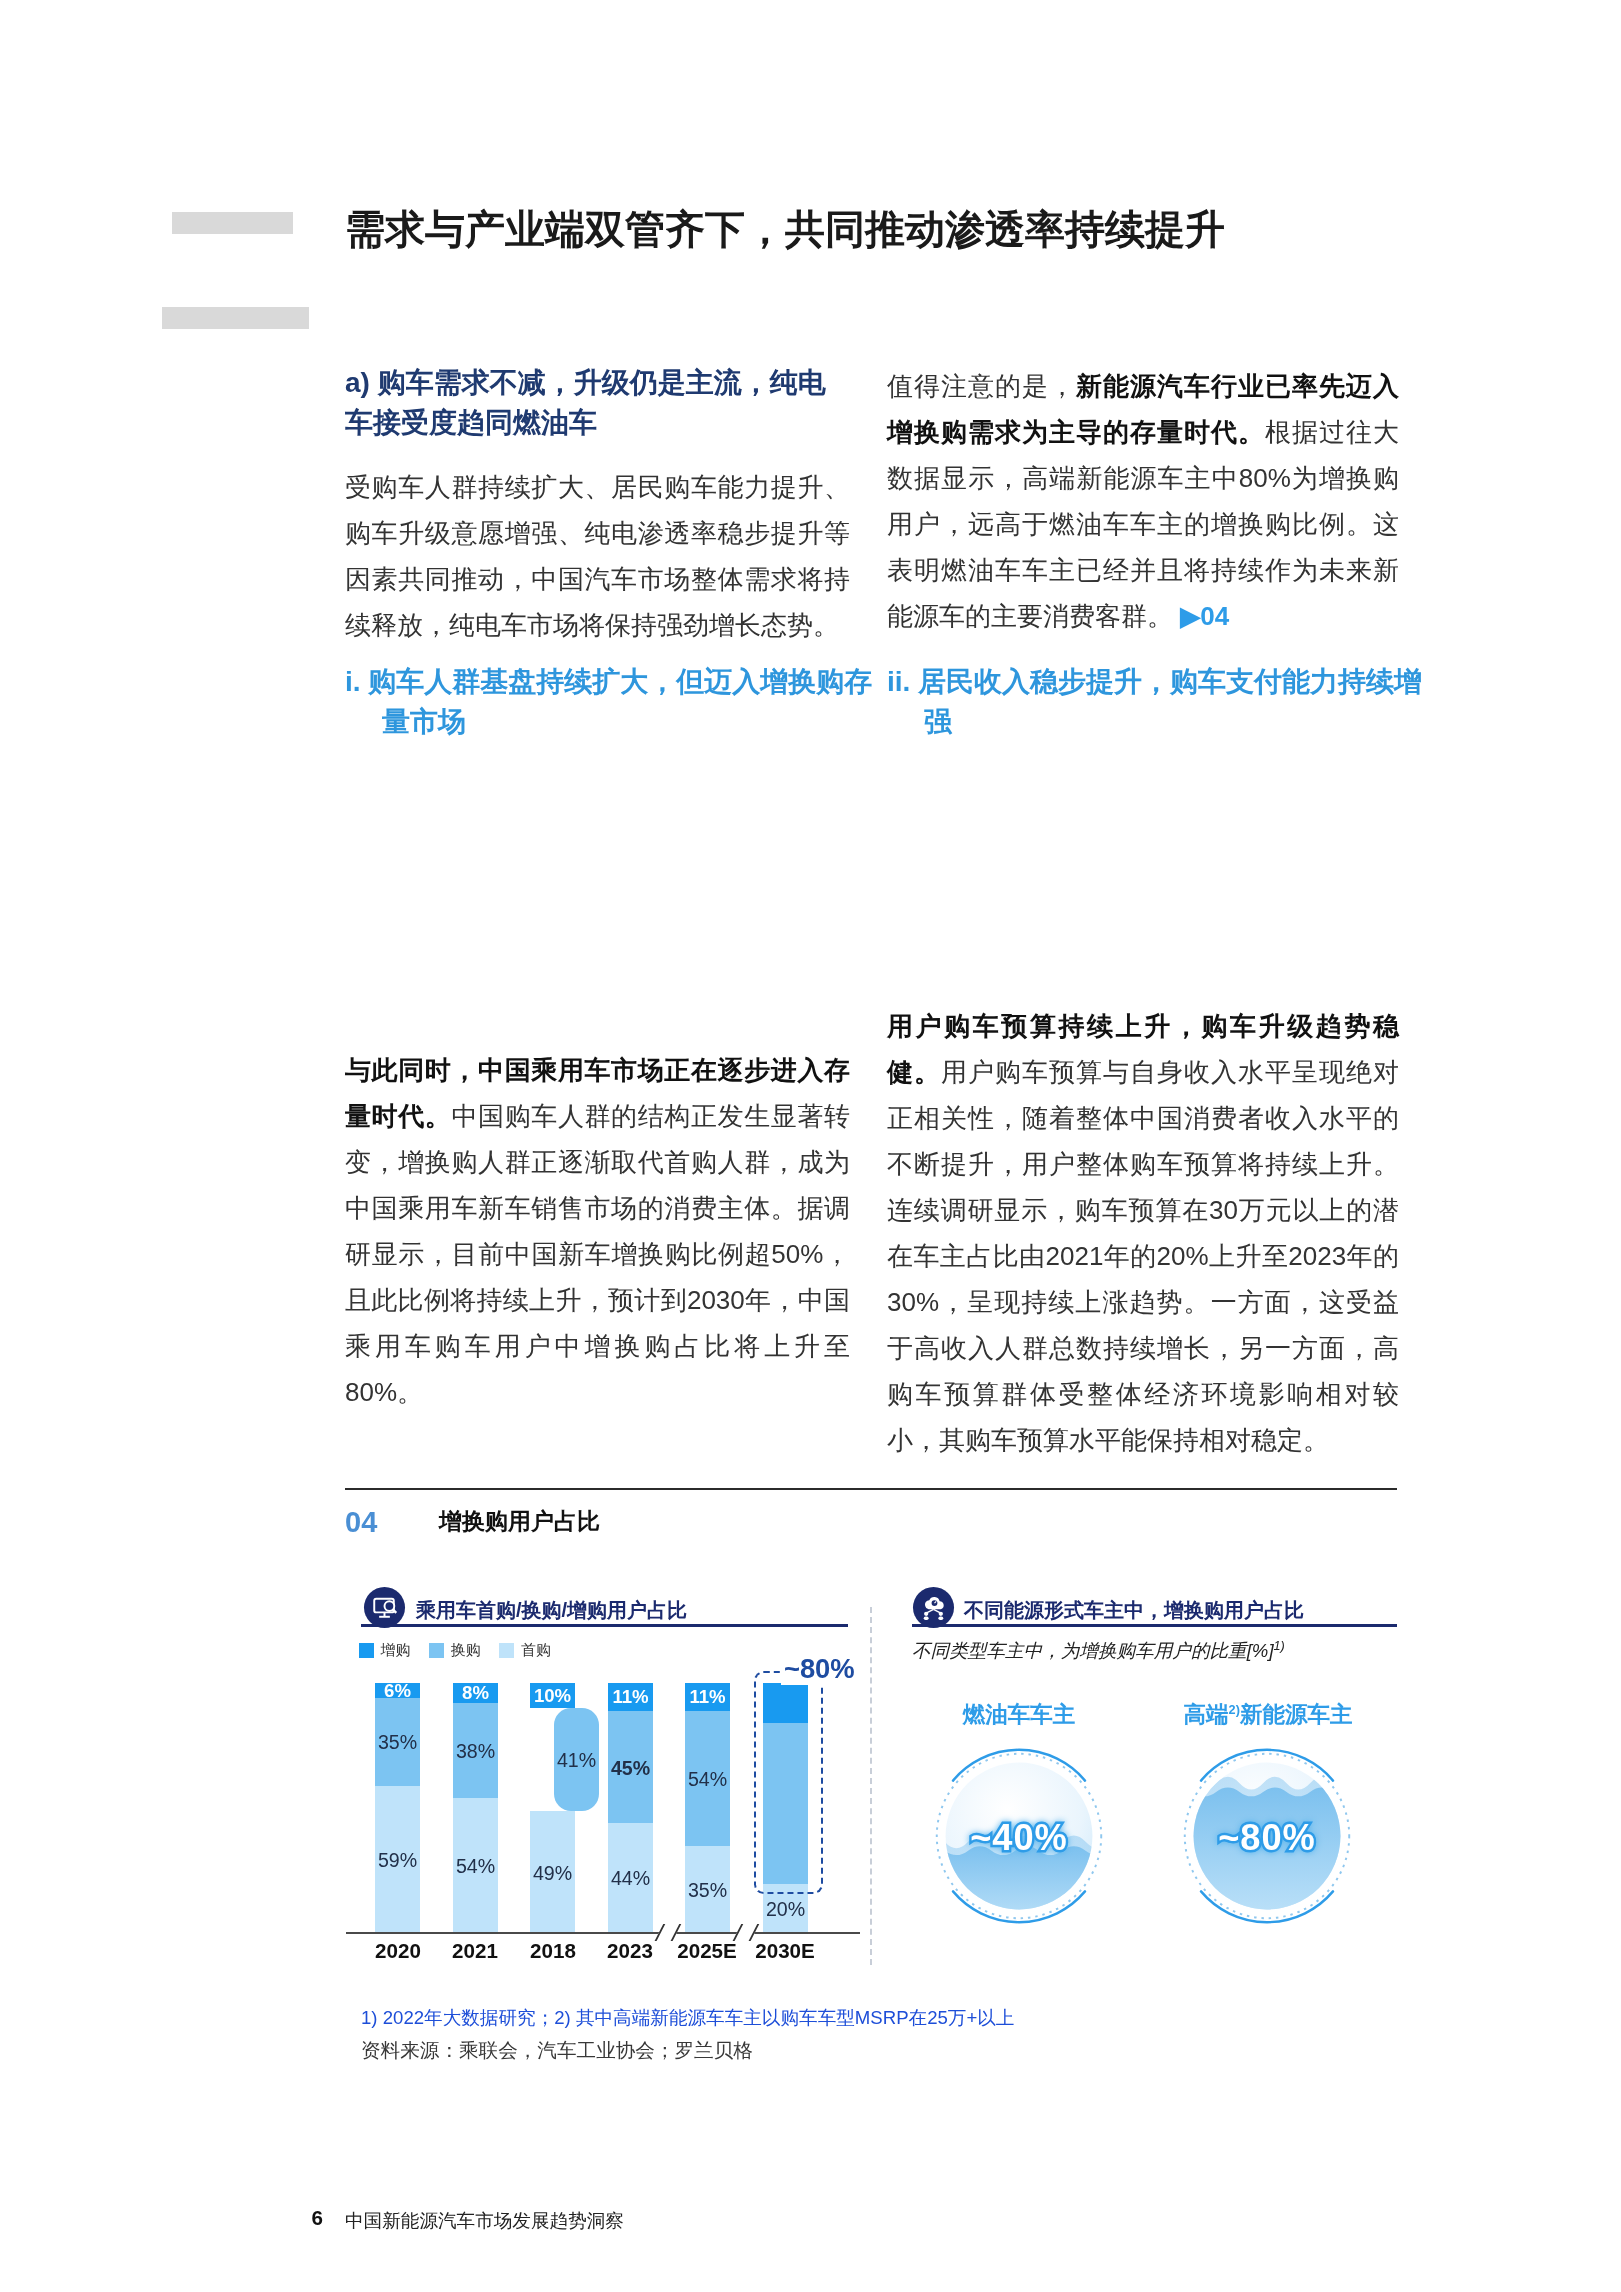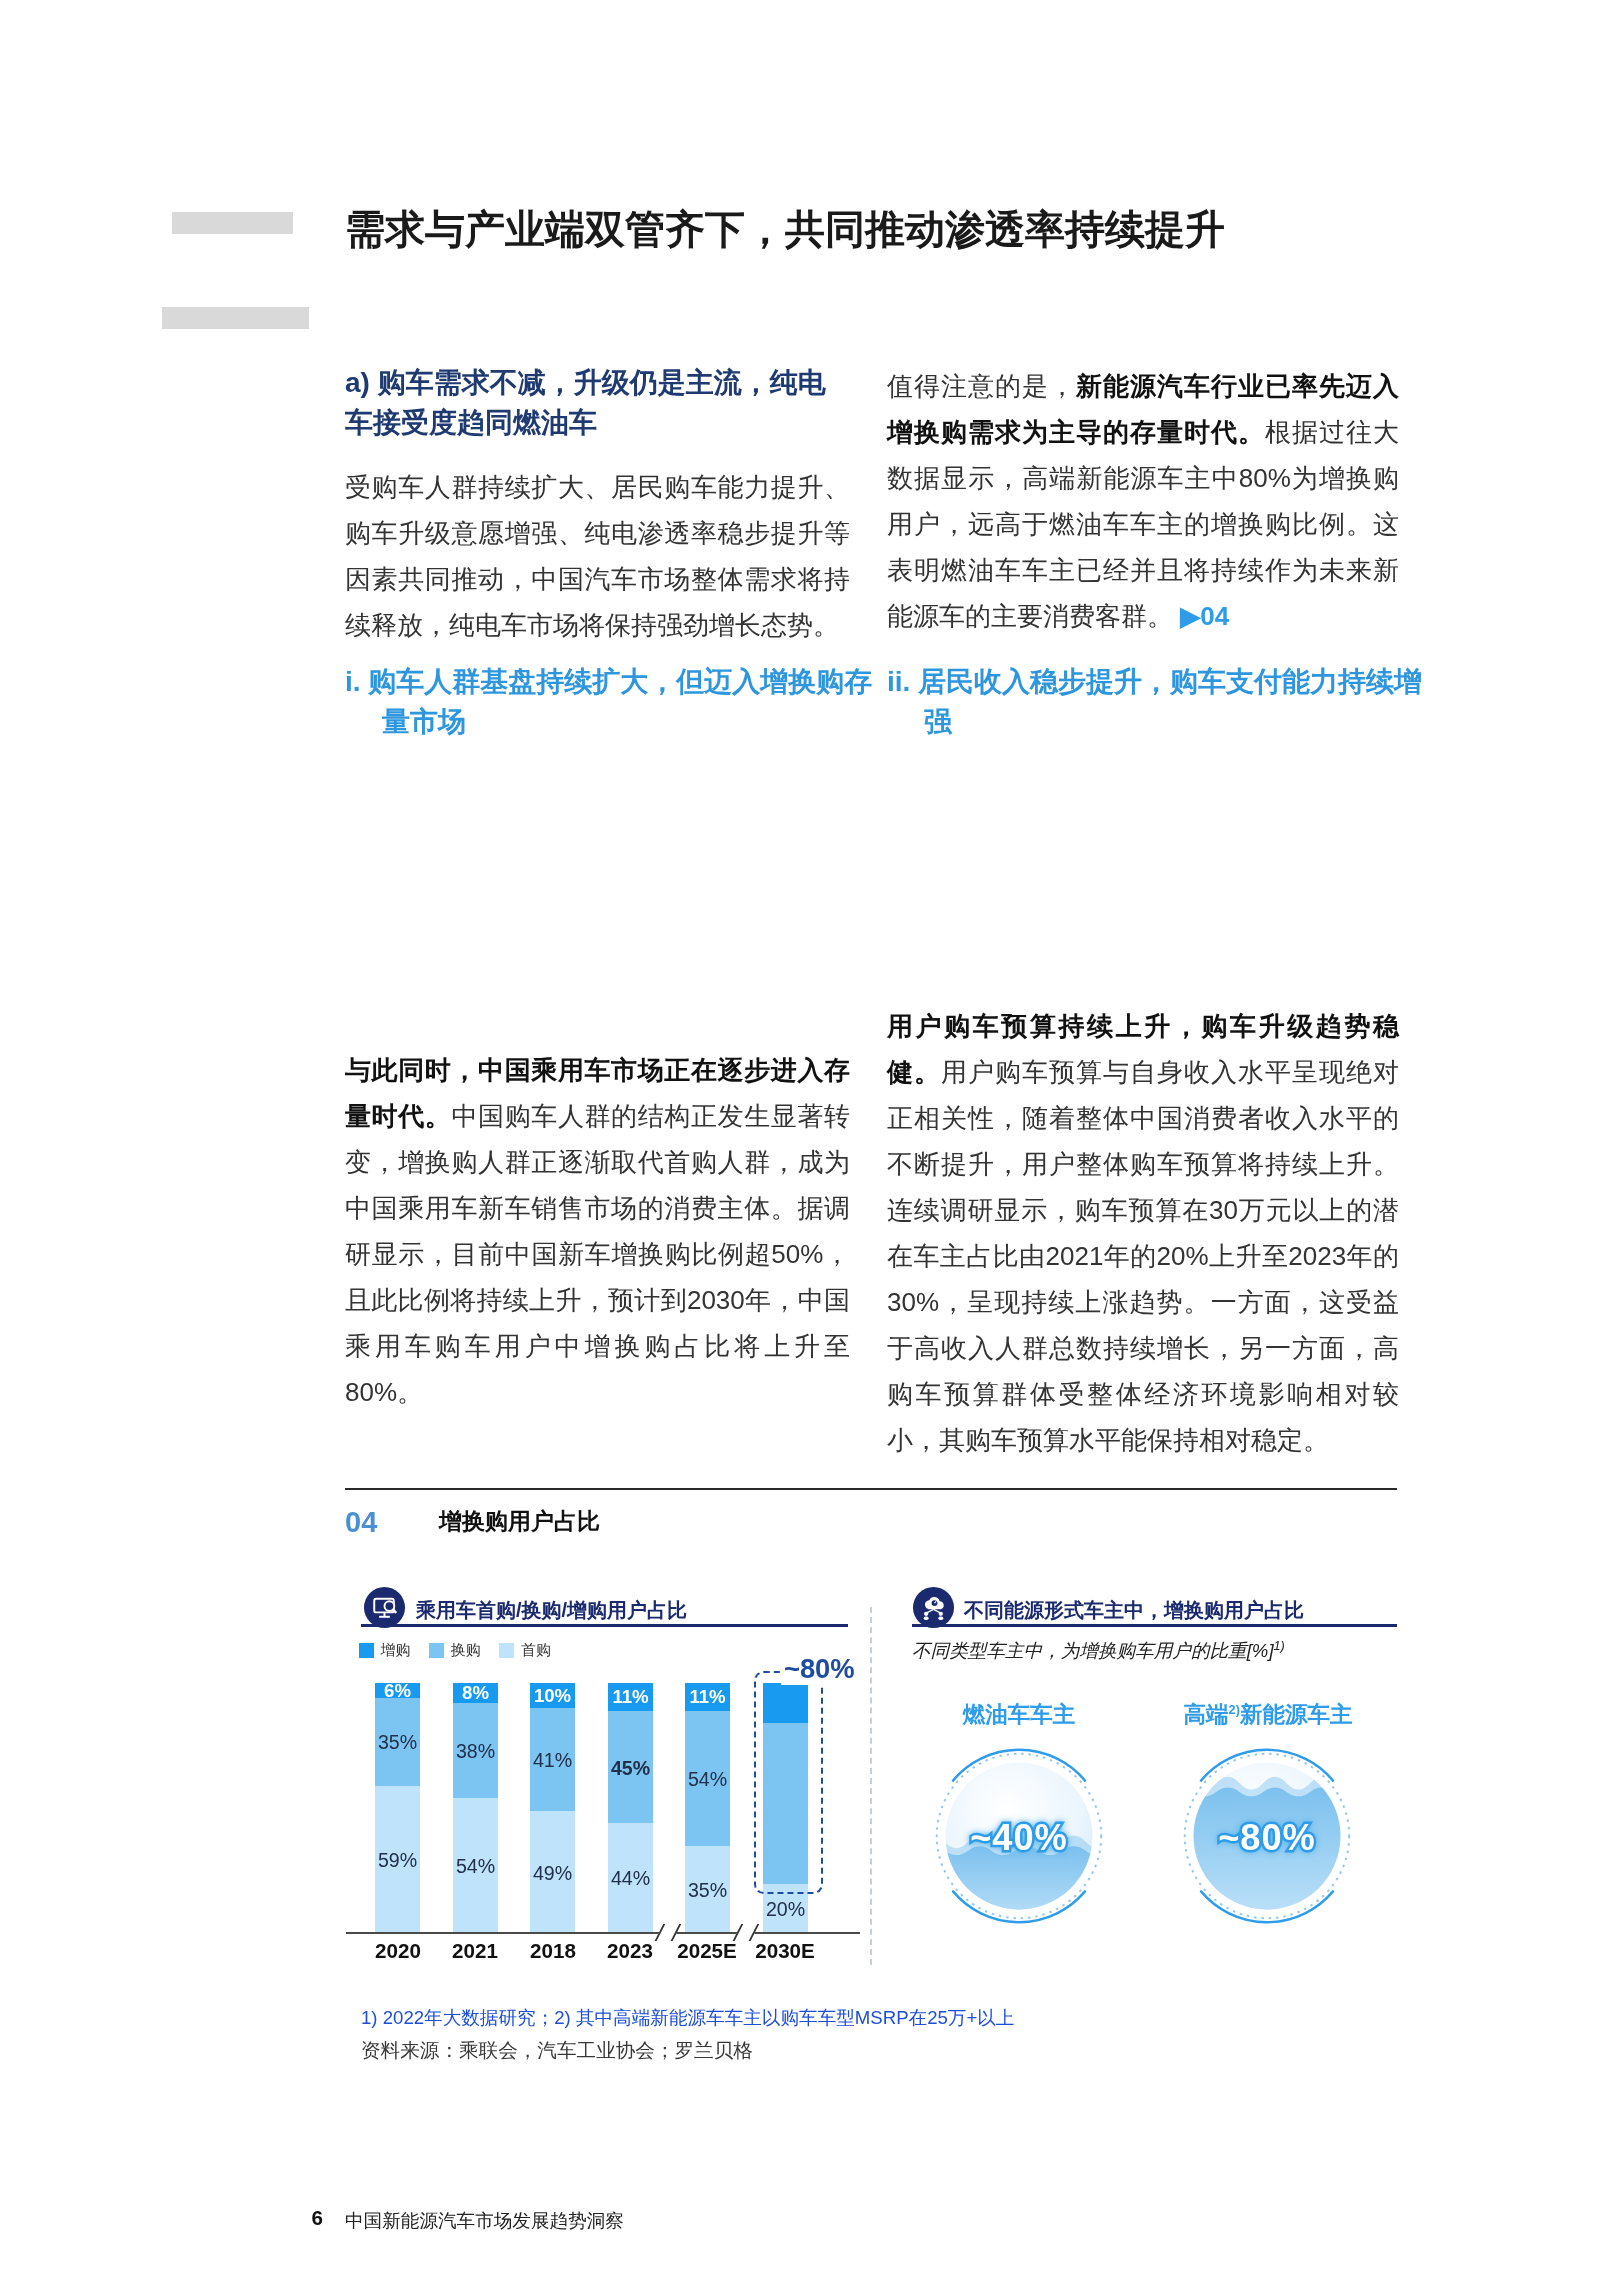--- a/index.html
+++ b/index.html
@@ -132,21 +132,21 @@
       <div class="seg" style="left: 453px; top: 1703px; width: 45px; height: 95px; background: rgb(124, 196, 242);">
         <span class="seglbl d">38%</span>
       </div>
       <div class="seg" style="left: 453px; top: 1798px; width: 45px; height: 135px; background: rgb(191, 227, 250);">
         <span class="seglbl d">54%</span>
       </div>
       <div class="cat" style="left: 436px;">2021</div>
       <div class="seg" style="left: 530px; top: 1683px; width: 45px; height: 25px; background: rgb(24, 154, 240); padding-left: 28px;">
         <span class="seglbl w">10%</span>
       </div>
-      <div class="seg" style="left: 530px; top: 1708px; width: 45px; height: 103px; background: rgb(124, 196, 242);">
+      <div class="seg" style="left: 554px; top: 1708px; width: 45px; height: 103px; background: rgb(124, 196, 242); border-radius: 17px;">
         <span class="seglbl d">41%</span>
       </div>
       <div class="seg" style="left: 530px; top: 1811px; width: 45px; height: 123px; background: rgb(191, 227, 250);">
         <span class="seglbl d">49%</span>
       </div>
       <div class="cat" style="left: 514px;">2018</div>
       <div class="seg" style="left: 608px; top: 1683px; width: 45px; height: 28px; background: rgb(24, 154, 240);">
         <span class="seglbl w">11%</span>
       </div>
       <div class="seg" style="left: 608px; top: 1711px; width: 45px; height: 113px; background: rgb(124, 196, 242); font-weight: bold;">

